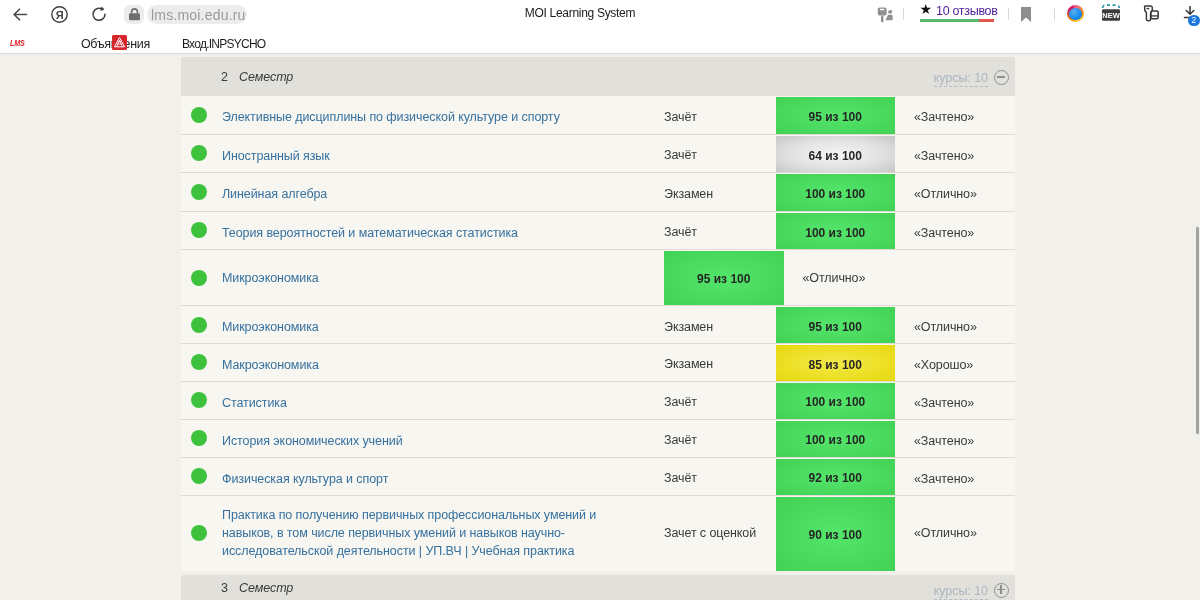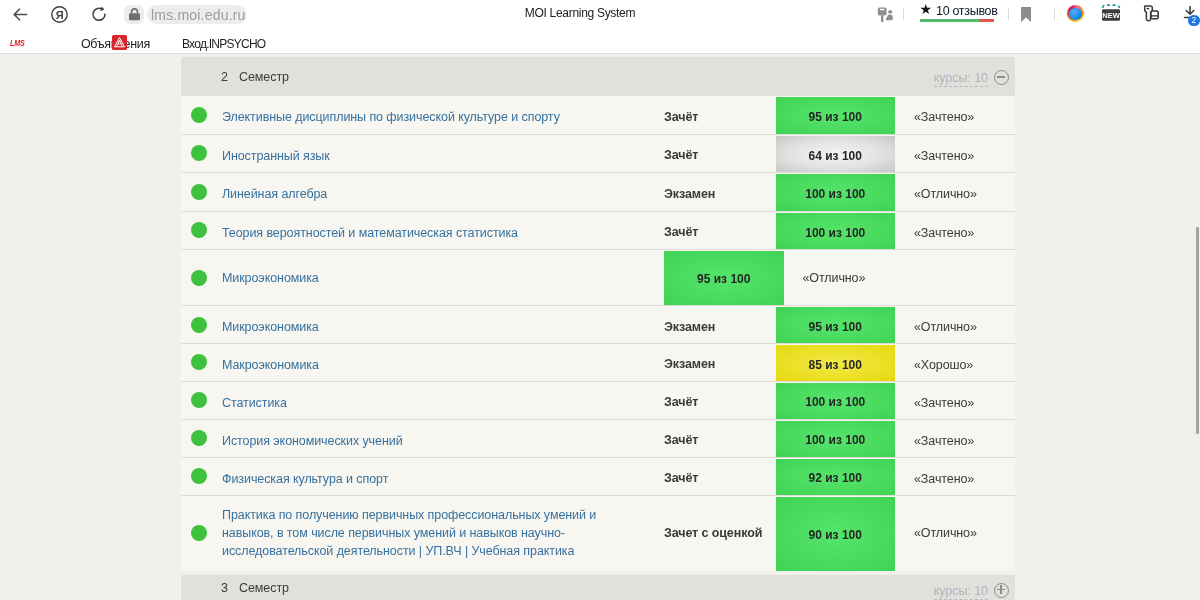--- a/index.html
+++ b/index.html
@@ -5,47 +5,47 @@
   * { margin:0; padding:0; box-sizing:border-box; }
   html,body { width:1200px; height:600px; overflow:hidden; }
   body { font-family:"Liberation Sans", sans-serif; background:#fff; position:relative; }
   .abs { position:absolute; }
 
   
   #chrome { position:absolute; top:0; left:0; width:1200px; height:30px; background:#fff; z-index:5; }
   .chip { position:absolute; top:4.5px; height:19px; background:#ececec; border-radius:9.5px; }
   #title { position:absolute; top:5.5px; left:440px; width:280px; text-align:center; font-size:12px; letter-spacing:-0.3px; color:#202020; }
   .vsep { position:absolute; top:7.5px; width:1px; height:12.5px; background:#d9d9d9; }
-  #revtext { position:absolute; top:3.5px; left:936px; font-size:12.5px; letter-spacing:-0.3px; color:#0f172a; }
+  #revtext { position:absolute; top:3.5px; left:936px; font-size:12.5px; letter-spacing:-0.3px; color:#4c1d95; }
   #star { position:absolute; top:1px; left:919.5px; font-size:14px; color:#111; }
   #revbar-g { position:absolute; top:19.2px; left:920px; width:59px; height:2.8px; background:#55b96e; }
   #revbar-r { position:absolute; top:19.2px; left:979px; width:15px; height:2.8px; background:#e2574e; }
 
   
   #bookmarks { position:absolute; top:30px; left:0; width:1200px; height:24px; background:#fff; border-bottom:1px solid #dcdcdc; z-index:5; }
   .bm-label { position:absolute; top:6.5px; font-size:12.5px; color:#1e1e1e;margin-left:46px; }
 
   
   #page { position:absolute; top:54px; left:0; width:1200px; height:546px; background:#f1f0ea; }
   #tablewrap { position:absolute; left:181px; top:3px; width:834px; }
   .sembar { height:39px; background:#e2e0da; display:flex; align-items:center; font-size:12.5px; letter-spacing:-0.05px; color:#3a3a3a; position:relative; }
   .sembar .num { margin-left:40px; position:relative; top:0.7px; }
-  .sembar .nm { margin-left:11px; position:relative; top:0.7px; }
+  .sembar .nm { margin-left:11px; position:relative; top:0.7px;font-style:italic; }
   .kursy { position:absolute; right:27px; top:14px; font-size:12.5px; color:#a9b6c2; border-bottom:1px dashed #b3bac1; padding-bottom:1px; }
   .circbtn { position:absolute; right:6px; top:13px; width:15px; height:15px; border:1.5px solid #8d8d8d; border-radius:50%; }
   .circbtn .minus { position:absolute; left:1.7px; top:5.2px; width:8.6px; height:1.5px; background:#8d8d8d; }
   .circbtn .vert { position:absolute; left:5.25px; top:1.7px; width:1.5px; height:8.6px; background:#8d8d8d; }
 
   .row { display:flex; align-items:center; height:38.5px; background:#f7f6f1; border-bottom:1px solid #dfdbd4; }
   .row.h2 { height:56px; }
   .row.h3 { height:75.5px; }
   .c1 { width:31px; flex:none; display:flex; align-items:center; }
   .dot { width:16px; height:16px; border-radius:50%; background:#3ec23e; margin-left:10px; }
   .c2 { width:452px; flex:none; padding-left:10px; font-size:12.5px; letter-spacing:-0.08px; line-height:18px; color:#36719f; }
-  .c3 { width:111.5px; flex:none; font-size:12.5px; letter-spacing:-0.1px; line-height:17px; color:#3a3a3a;font-weight:bold; }
+  .c3 { width:111.5px; flex:none; font-size:12.5px; letter-spacing:-0.1px; line-height:17px; color:#3a3a3a; }
   .c4 { width:119.5px; flex:none; align-self:stretch; display:flex; padding-top:1px; }
   .grade { flex:1; display:flex; align-items:center; justify-content:center; font-size:12px; font-weight:bold; color:#262626; }
   .g-green { background:radial-gradient(ellipse at center, #54e56b 0%, #49da5f 55%, #40d155 100%); }
   .g-gray  { background:radial-gradient(ellipse at center, #f4f4f4 0%, #e2e2e2 55%, #c6c6c6 100%); }
   .g-yellow{ background:radial-gradient(ellipse at center, #f2e94a 0%, #ecdf24 60%, #e5d80e 100%); }
   .c5 { flex:1; padding-left:19px; font-size:12.5px; letter-spacing:-0.1px; color:#3a3a3a; }
   .row .c2, .row .c3, .row .c5 { position:relative; top:2.5px; }
   .row.h2 .c2, .row.h2 .c3, .row.h2 .c5, .row.h3 .c2, .row.h3 .c3, .row.h3 .c5 { top:0; }
   .row .grade { padding-top:3.5px; }
   .row.h2 .grade { padding-top:2px; }

